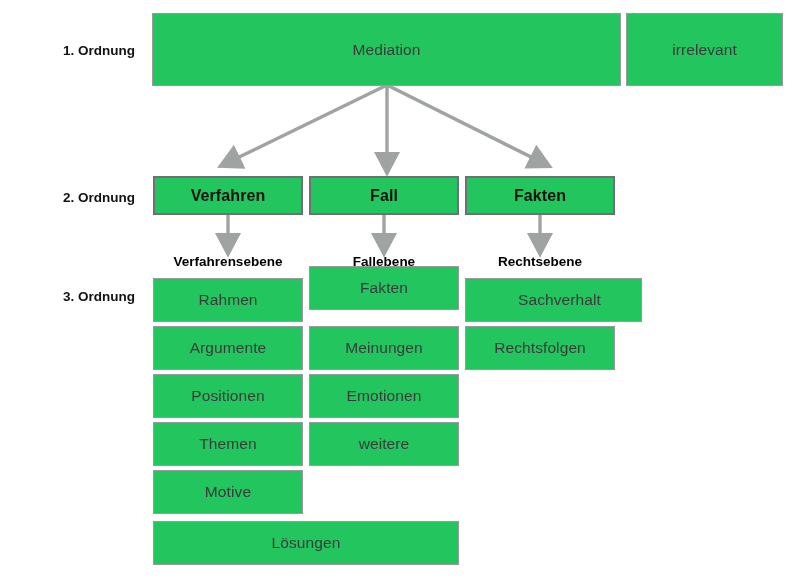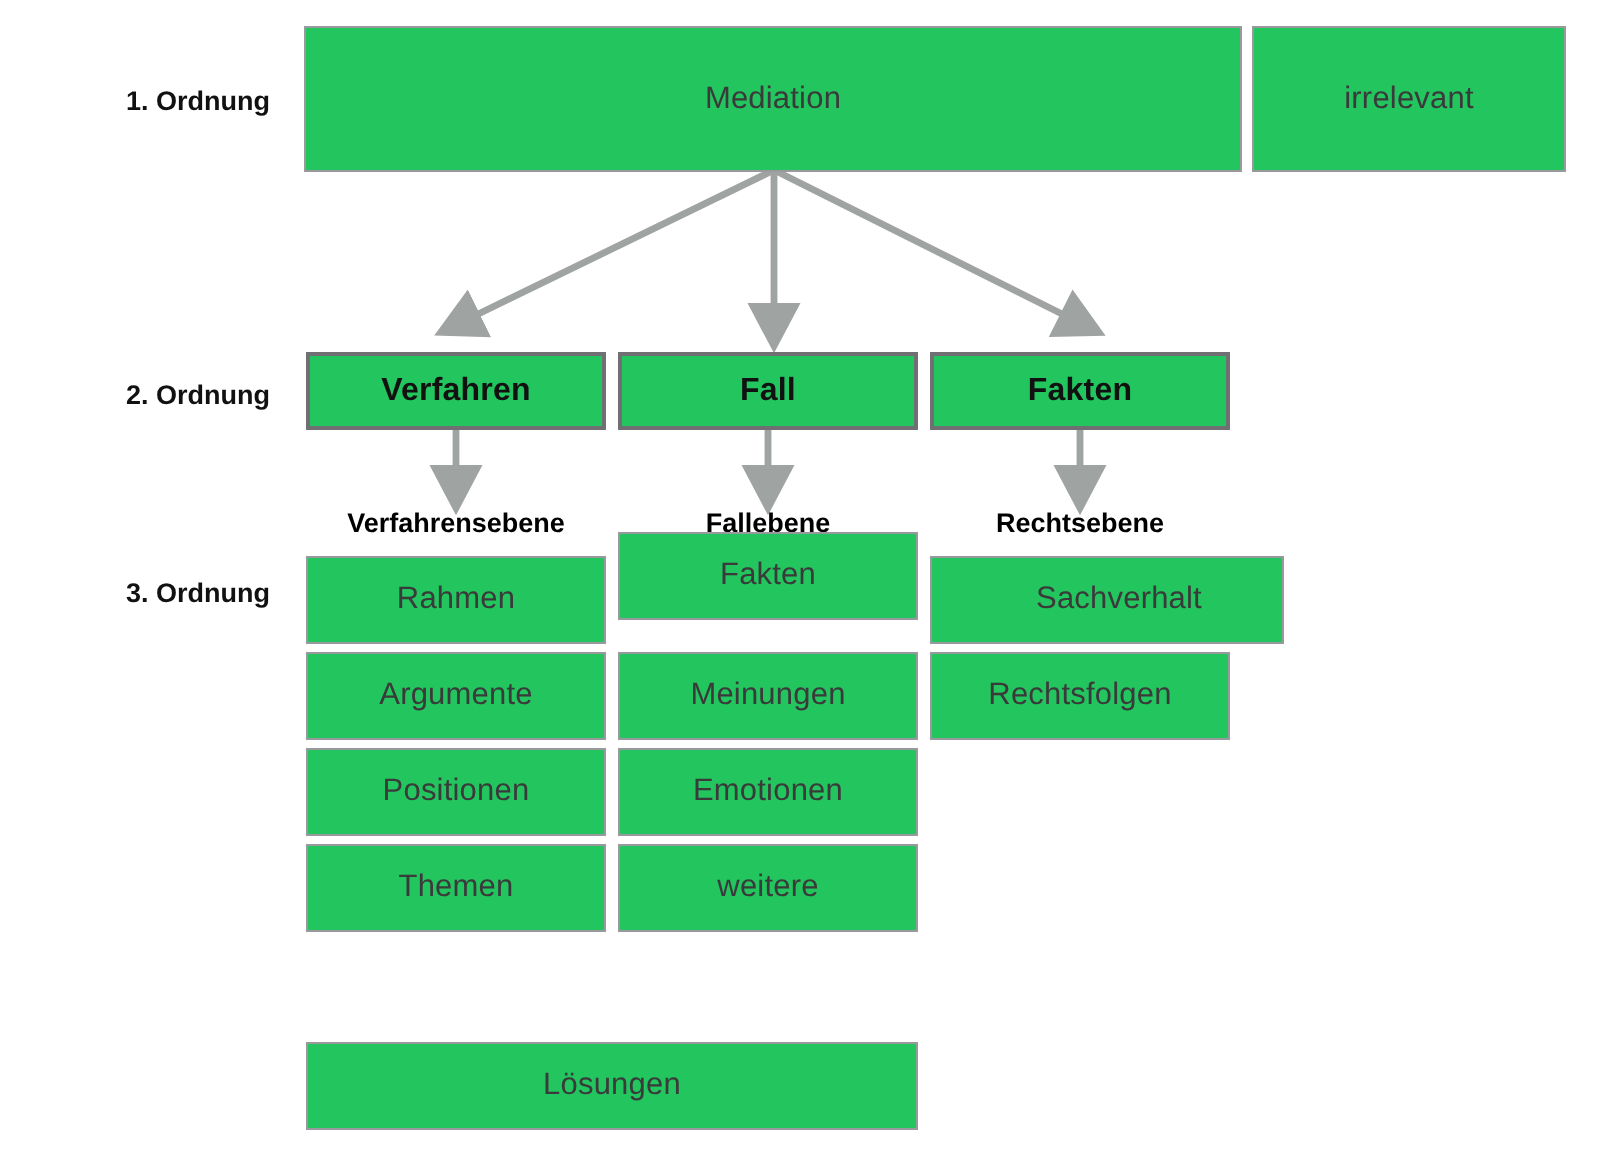--- a/index.html
+++ b/index.html
@@ -119,20 +119,21 @@
   <div class="node strong" style="left:465px; top:176px; width:150px; height:39px;">Fakten</div>
 
   <div class="ebene-label" style="left:153px; top:255px; width:150px;">Verfahrensebene</div>
   <div class="ebene-label" style="left:309px; top:255px; width:150px;">Fallebene</div>
   <div class="ebene-label" style="left:465px; top:255px; width:150px;">Rechtsebene</div>
 
   <div class="node" style="left:153px; top:278px; width:150px; height:44px;">Rahmen</div>
   <div class="node" style="left:153px; top:326px; width:150px; height:44px;">Argumente</div>
   <div class="node" style="left:153px; top:374px; width:150px; height:44px;">Positionen</div>
   <div class="node" style="left:153px; top:422px; width:150px; height:44px;">Themen</div>
+  <div class="node" style="left:153px; top:470px; width:150px; height:44px;">Motive</div>
 
   <div class="node" style="left:309px; top:266px; width:150px; height:44px;">Fakten</div>
   <div class="node" style="left:309px; top:326px; width:150px; height:44px;text-align:center;">Meinungen</div>
   <div class="node" style="left:309px; top:374px; width:150px; height:44px;">Emotionen</div>
   <div class="node" style="left:309px; top:422px; width:150px; height:44px;">weitere</div>
 
   <div class="node" style="left:465px; top:278px; width:177px; height:44px;padding-left:12px;">Sachverhalt</div>
   <div class="node" style="left:465px; top:326px; width:150px; height:44px;">Rechtsfolgen</div>
 
   <div class="node" style="left:153px; top:521px; width:306px; height:44px;">Lösungen</div>

